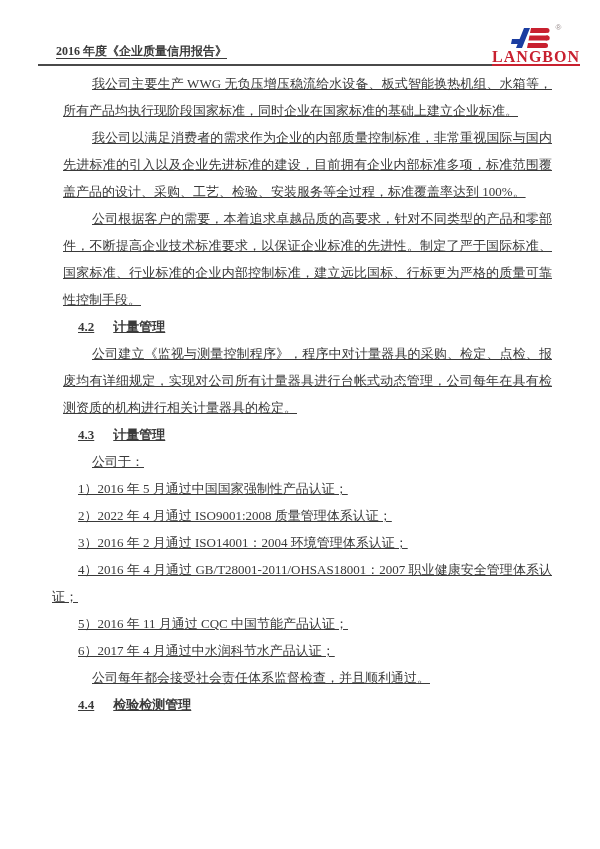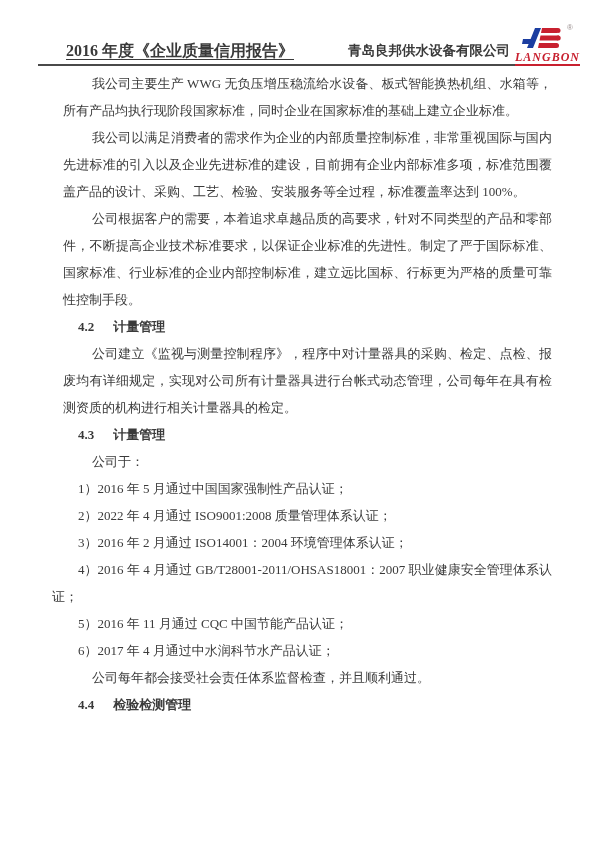--- a/index.html
+++ b/index.html
@@ -8,46 +8,46 @@
     background:#ffffff;color:#3a3a3a;
     font-family:"Liberation Serif","Liberation Sans",sans-serif;
   }
   
   .header{
     position:absolute;top:0;left:38px;right:20px;height:64px;
     border-bottom:2px solid #4a4a4a;
     display:flex;align-items:flex-end;justify-content:space-between;
   }
   .header-title{
-    font-size:16px;font-weight:bold;line-height:16px;
-    margin-left:28px;padding-bottom:5px;
+    font-size:12px;font-weight:bold;line-height:16px;
+    margin-left:18px;padding-bottom:5px;
     text-decoration:underline;text-underline-offset:3px;white-space:nowrap;
   }
   .header-right{display:flex;align-items:flex-end;}
   .company{
     font-size:13.5px;font-weight:bold;line-height:16px;
     padding-bottom:5px;margin-right:5px;white-space:nowrap;
   }
   .logo{display:flex;flex-direction:column;align-items:center;}
   .logo-top{display:flex;align-items:flex-start;line-height:0;}
   .logo-reg{
     font-size:8px;color:#9a8f8f;line-height:8px;margin:-2px 0 0 1px;
     font-family:"Liberation Sans",sans-serif;
   }
   .logo-text{
-    font-style:italic;font-weight:bold;font-size:12px;line-height:14px;
+    font-weight:bold;font-size:16px;line-height:14px;
     color:#c8202f;letter-spacing:1px;white-space:nowrap;
     border-bottom:2px solid #c8202f;margin-bottom:-2px;
     font-family:"Liberation Serif",serif;
     text-align:center;
   }
   
   .doc{
     position:absolute;top:70px;left:63px;right:48px;
-    font-size:13px;line-height:27px;text-align:justify;
+    font-size:13px;line-height:27px;text-align:justify;text-decoration:underline;
   }
   .doc p{margin:0;text-indent:29px;}
   .sec{
     margin:0;font-size:13px;line-height:27px;font-weight:bold;
     text-indent:0;padding-left:15px;
   }
   .sec-num{font-family:"Liberation Serif",serif;margin-right:19px;}
   .cert-list{margin:0;padding:0;list-style:none;}
   .cert-list li{
     margin-left:-11px;text-indent:26px;line-height:27px;text-align:justify;
@@ -55,21 +55,20 @@
 </style>
 </head>
 <body>
 
 <div class="page">
 
   <div class="header">
     <div class="header-title">2016 年度《企业质量信用报告》</div>
 
     <div class="header-right">
-      <span class="company">青岛良邦供水设备有限公司</span>
 
       <span class="logo">
         <span class="logo-top">
           <svg width="44" height="24" viewBox="0 0 44 24">
 
             <polygon points="13,2 19,2 11,22 5,22" fill="#1b3da0"></polygon>
             <polygon points="1,13 9.5,13 8,18 0,18" fill="#1b3da0"></polygon>
 
             <polygon points="20,2 36,2 35,7 19,7" fill="#c8202f"></polygon>
             <polygon points="18.5,9.5 37,9.5 36,14.5 17.5,14.5" fill="#c8202f"></polygon>

